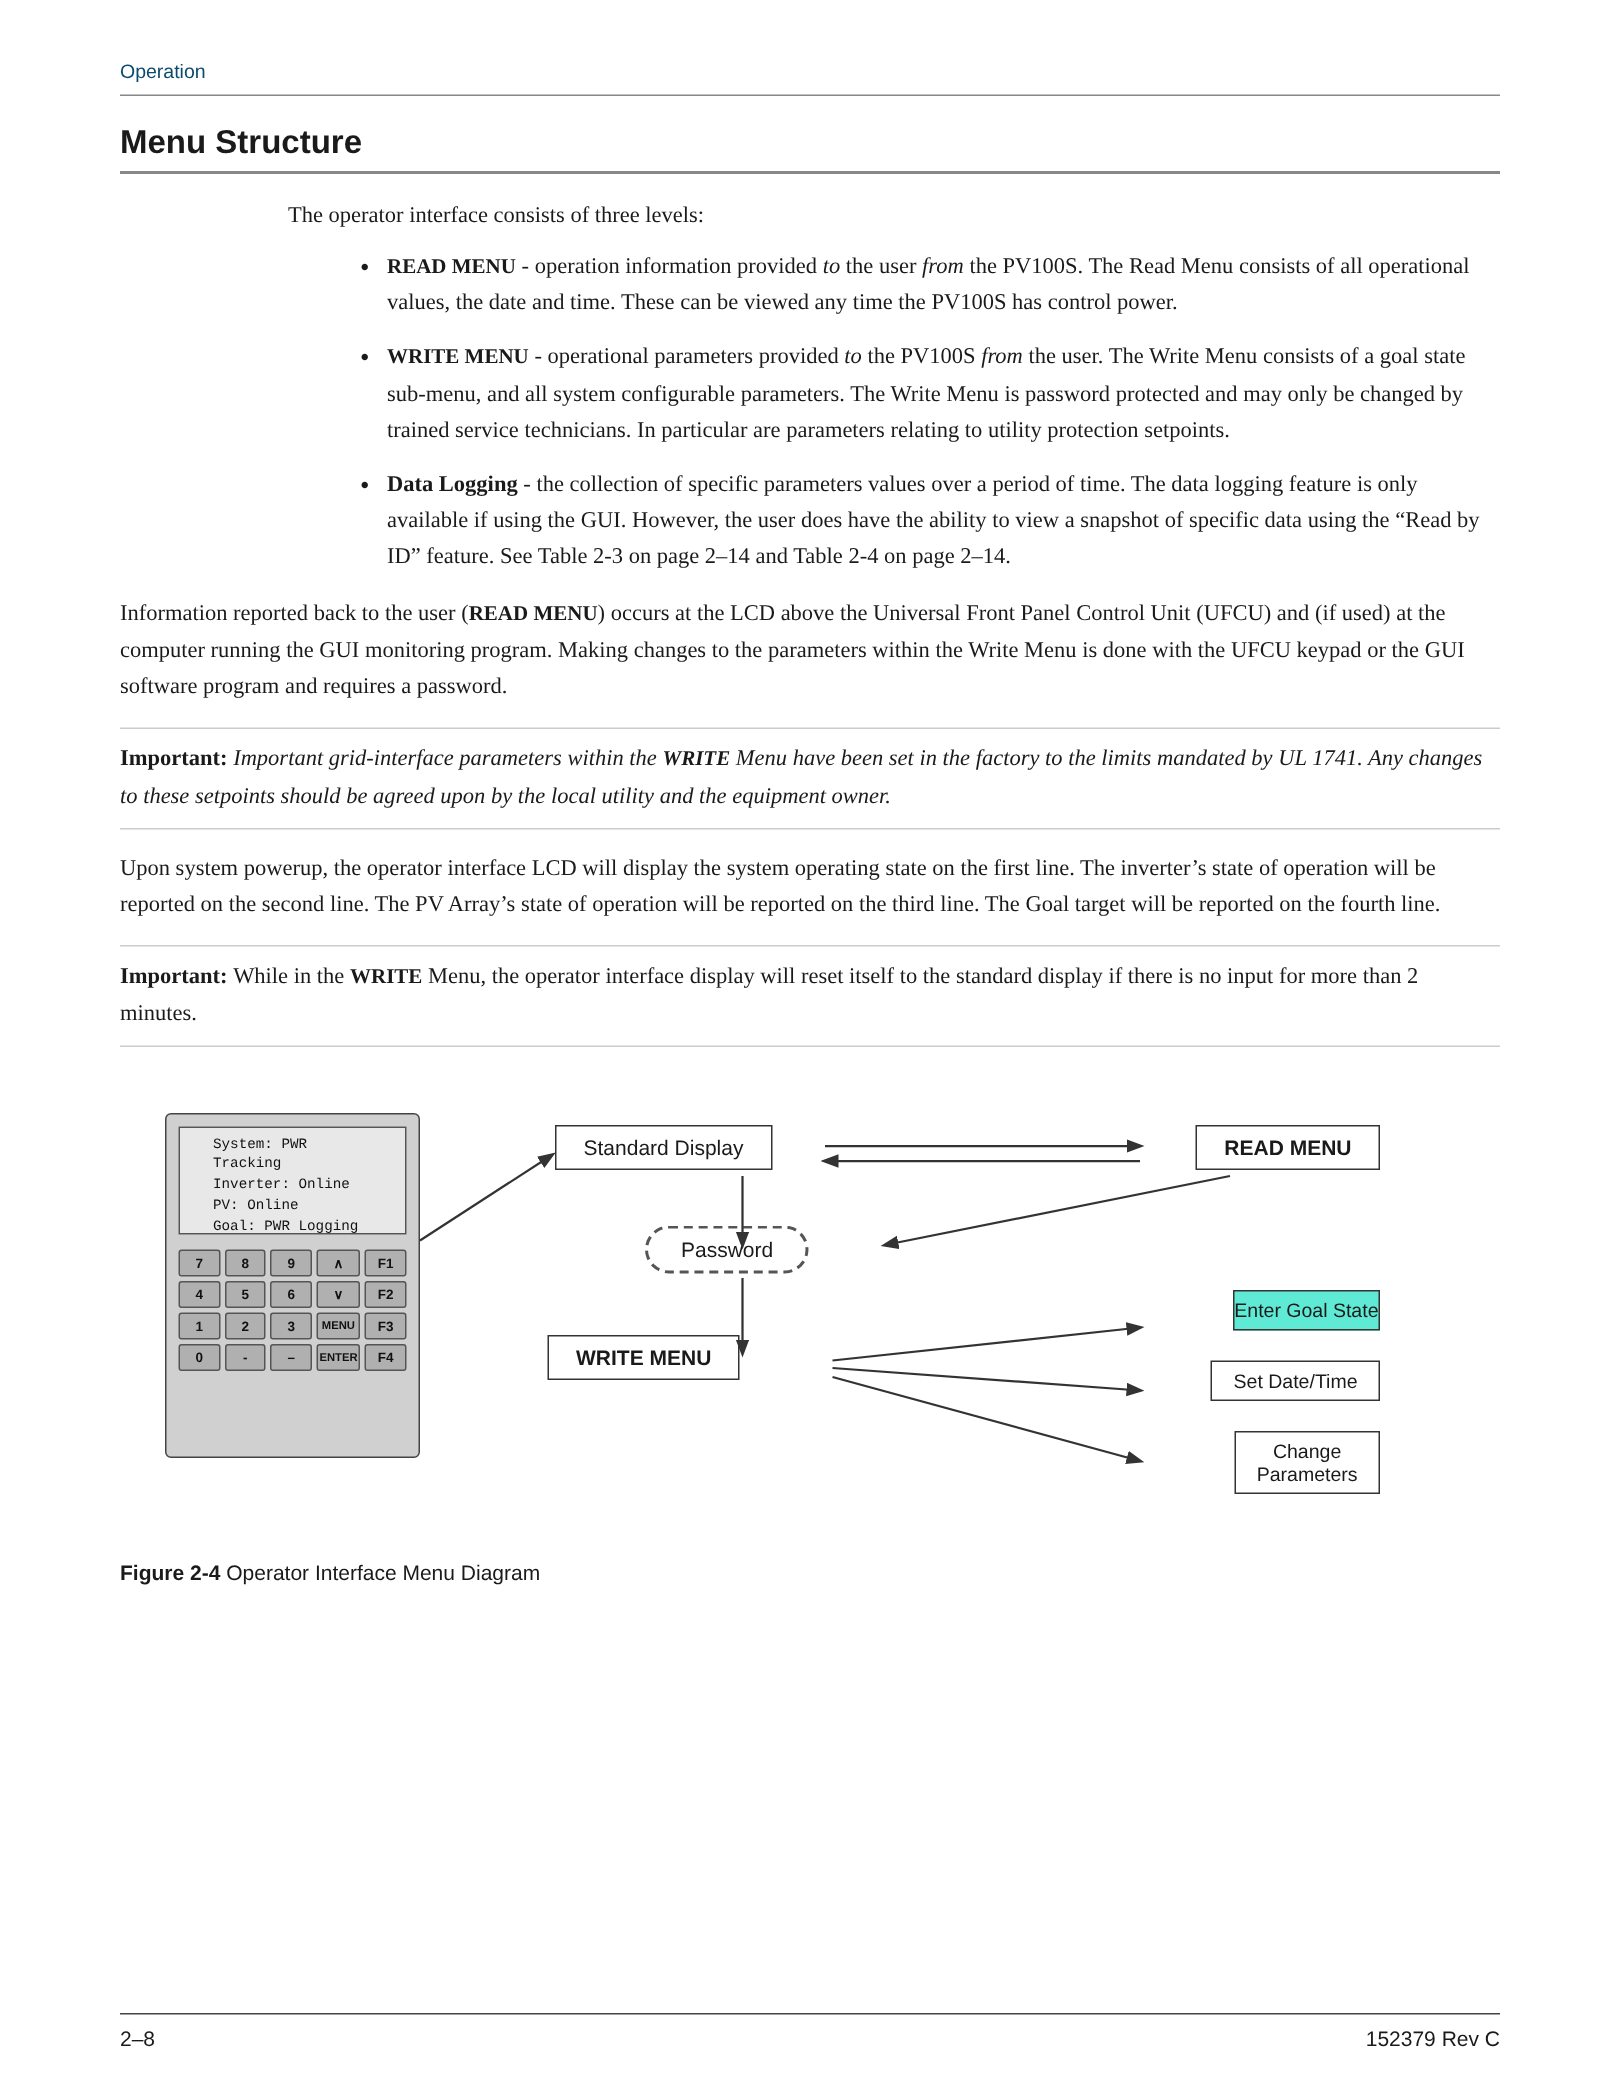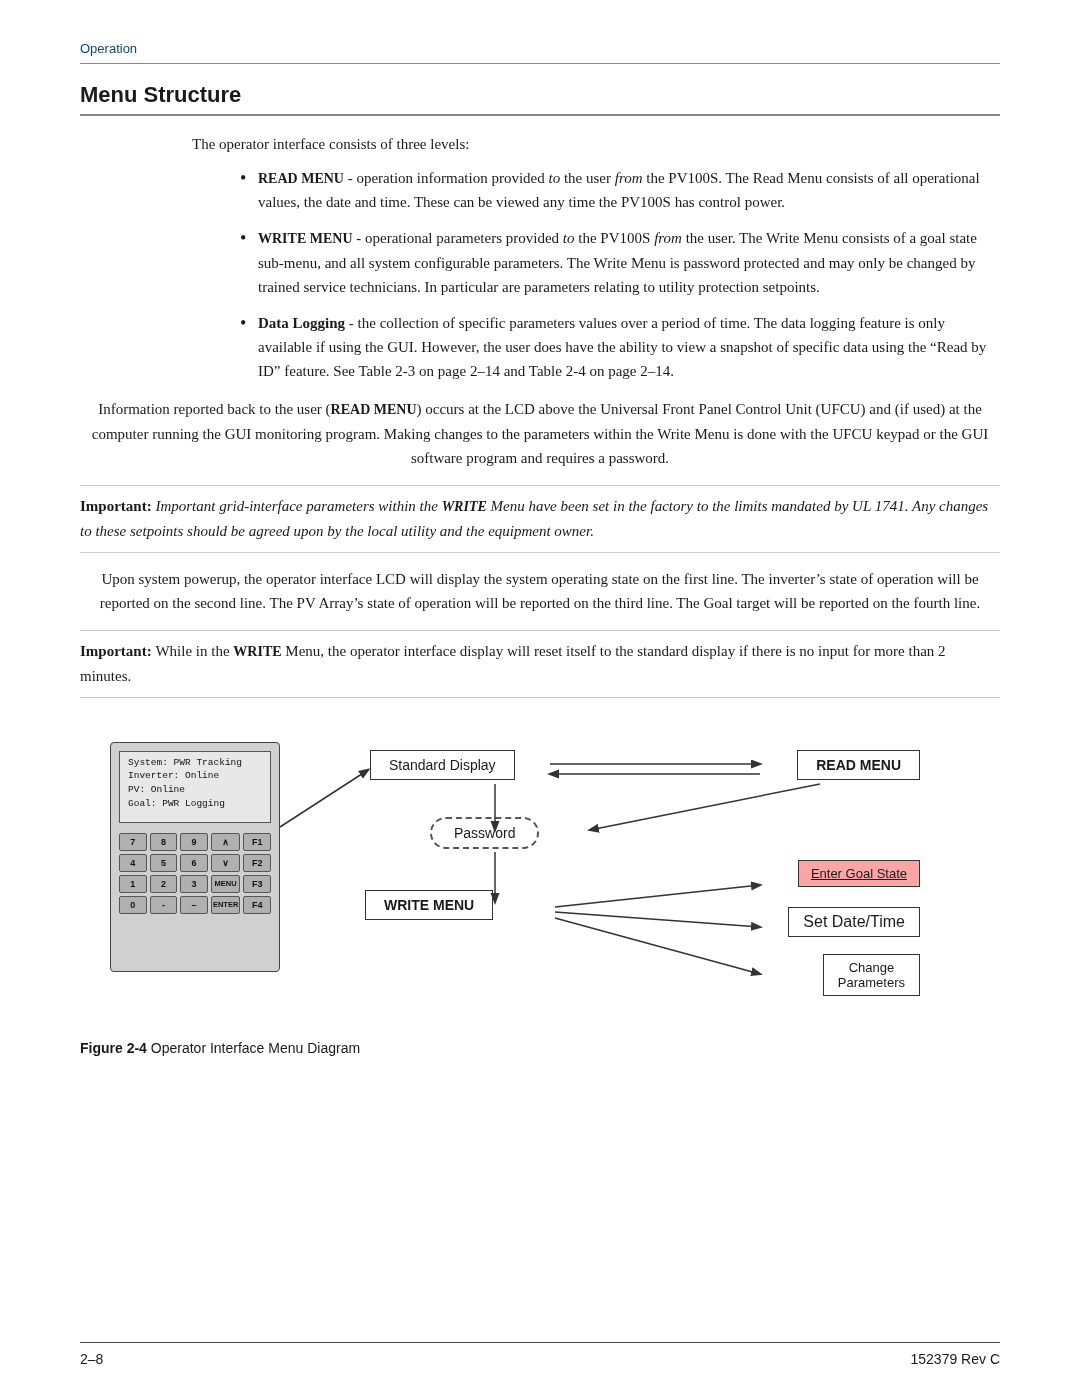--- a/index.html
+++ b/index.html
@@ -69,21 +69,20 @@
       text-transform: uppercase;
       font-size: 14px;
     }
     .italic-text {
       font-style: italic;
     }
     .body-para {
       margin-bottom: 14px;
       font-size: 15px;
       line-height: 1.65;
-      text-align: center;
     }
     .important-block {
       margin-bottom: 14px;
       font-size: 15px;
       line-height: 1.65;
       border-top: 1px solid #ccc;
       border-bottom: 1px solid #ccc;
       padding: 8px 0;
     }
     .important-label {
@@ -110,21 +109,21 @@
       width: 170px;
       height: 230px;
       background: #d0d0d0;
       border: 1.5px solid #444;
       border-radius: 4px;
     }
     .keypad-screen {
       margin: 8px 8px 6px 8px;
       background: #e8e8e8;
       border: 1px solid #555;
-      padding: 4px 8px;
+      padding: 4px 22px;
       font-family: 'Courier New', monospace;
       font-size: 9.5px;
       line-height: 1.45;
       color: #111;
       height: 72px;
     }
     .keypad-keys {
       display: grid;
       grid-template-columns: repeat(5, 1fr);
       gap: 3px;
@@ -186,34 +185,33 @@
       font-size: 13px;
       font-family: Arial, sans-serif;
       background: #fff;
       white-space: nowrap;
     }
     .flow-enter-goal {
       position: absolute;
       right: 80px;
       top: 138px;
       border: 1.5px solid #333;
-      padding: 5px 12px;
+      padding: 5px 0;
       font-size: 13px;
       font-family: Arial, sans-serif;
-      background: #fca5a5;
-      white-space: nowrap;
-      text-decoration: underline;
+      background: #5eead4;
+      white-space: nowrap;
     }
     .flow-set-date {
       position: absolute;
       right: 80px;
       top: 185px;
       border: 1.5px solid #333;
       padding: 5px 14px;
-      font-size: 16px;
+      font-size: 13px;
       font-family: Arial, sans-serif;
       background: #fff;
       white-space: nowrap;
     }
     .flow-change-params {
       position: absolute;
       right: 80px;
       top: 232px;
       border: 1.5px solid #333;
       padding: 5px 14px;

